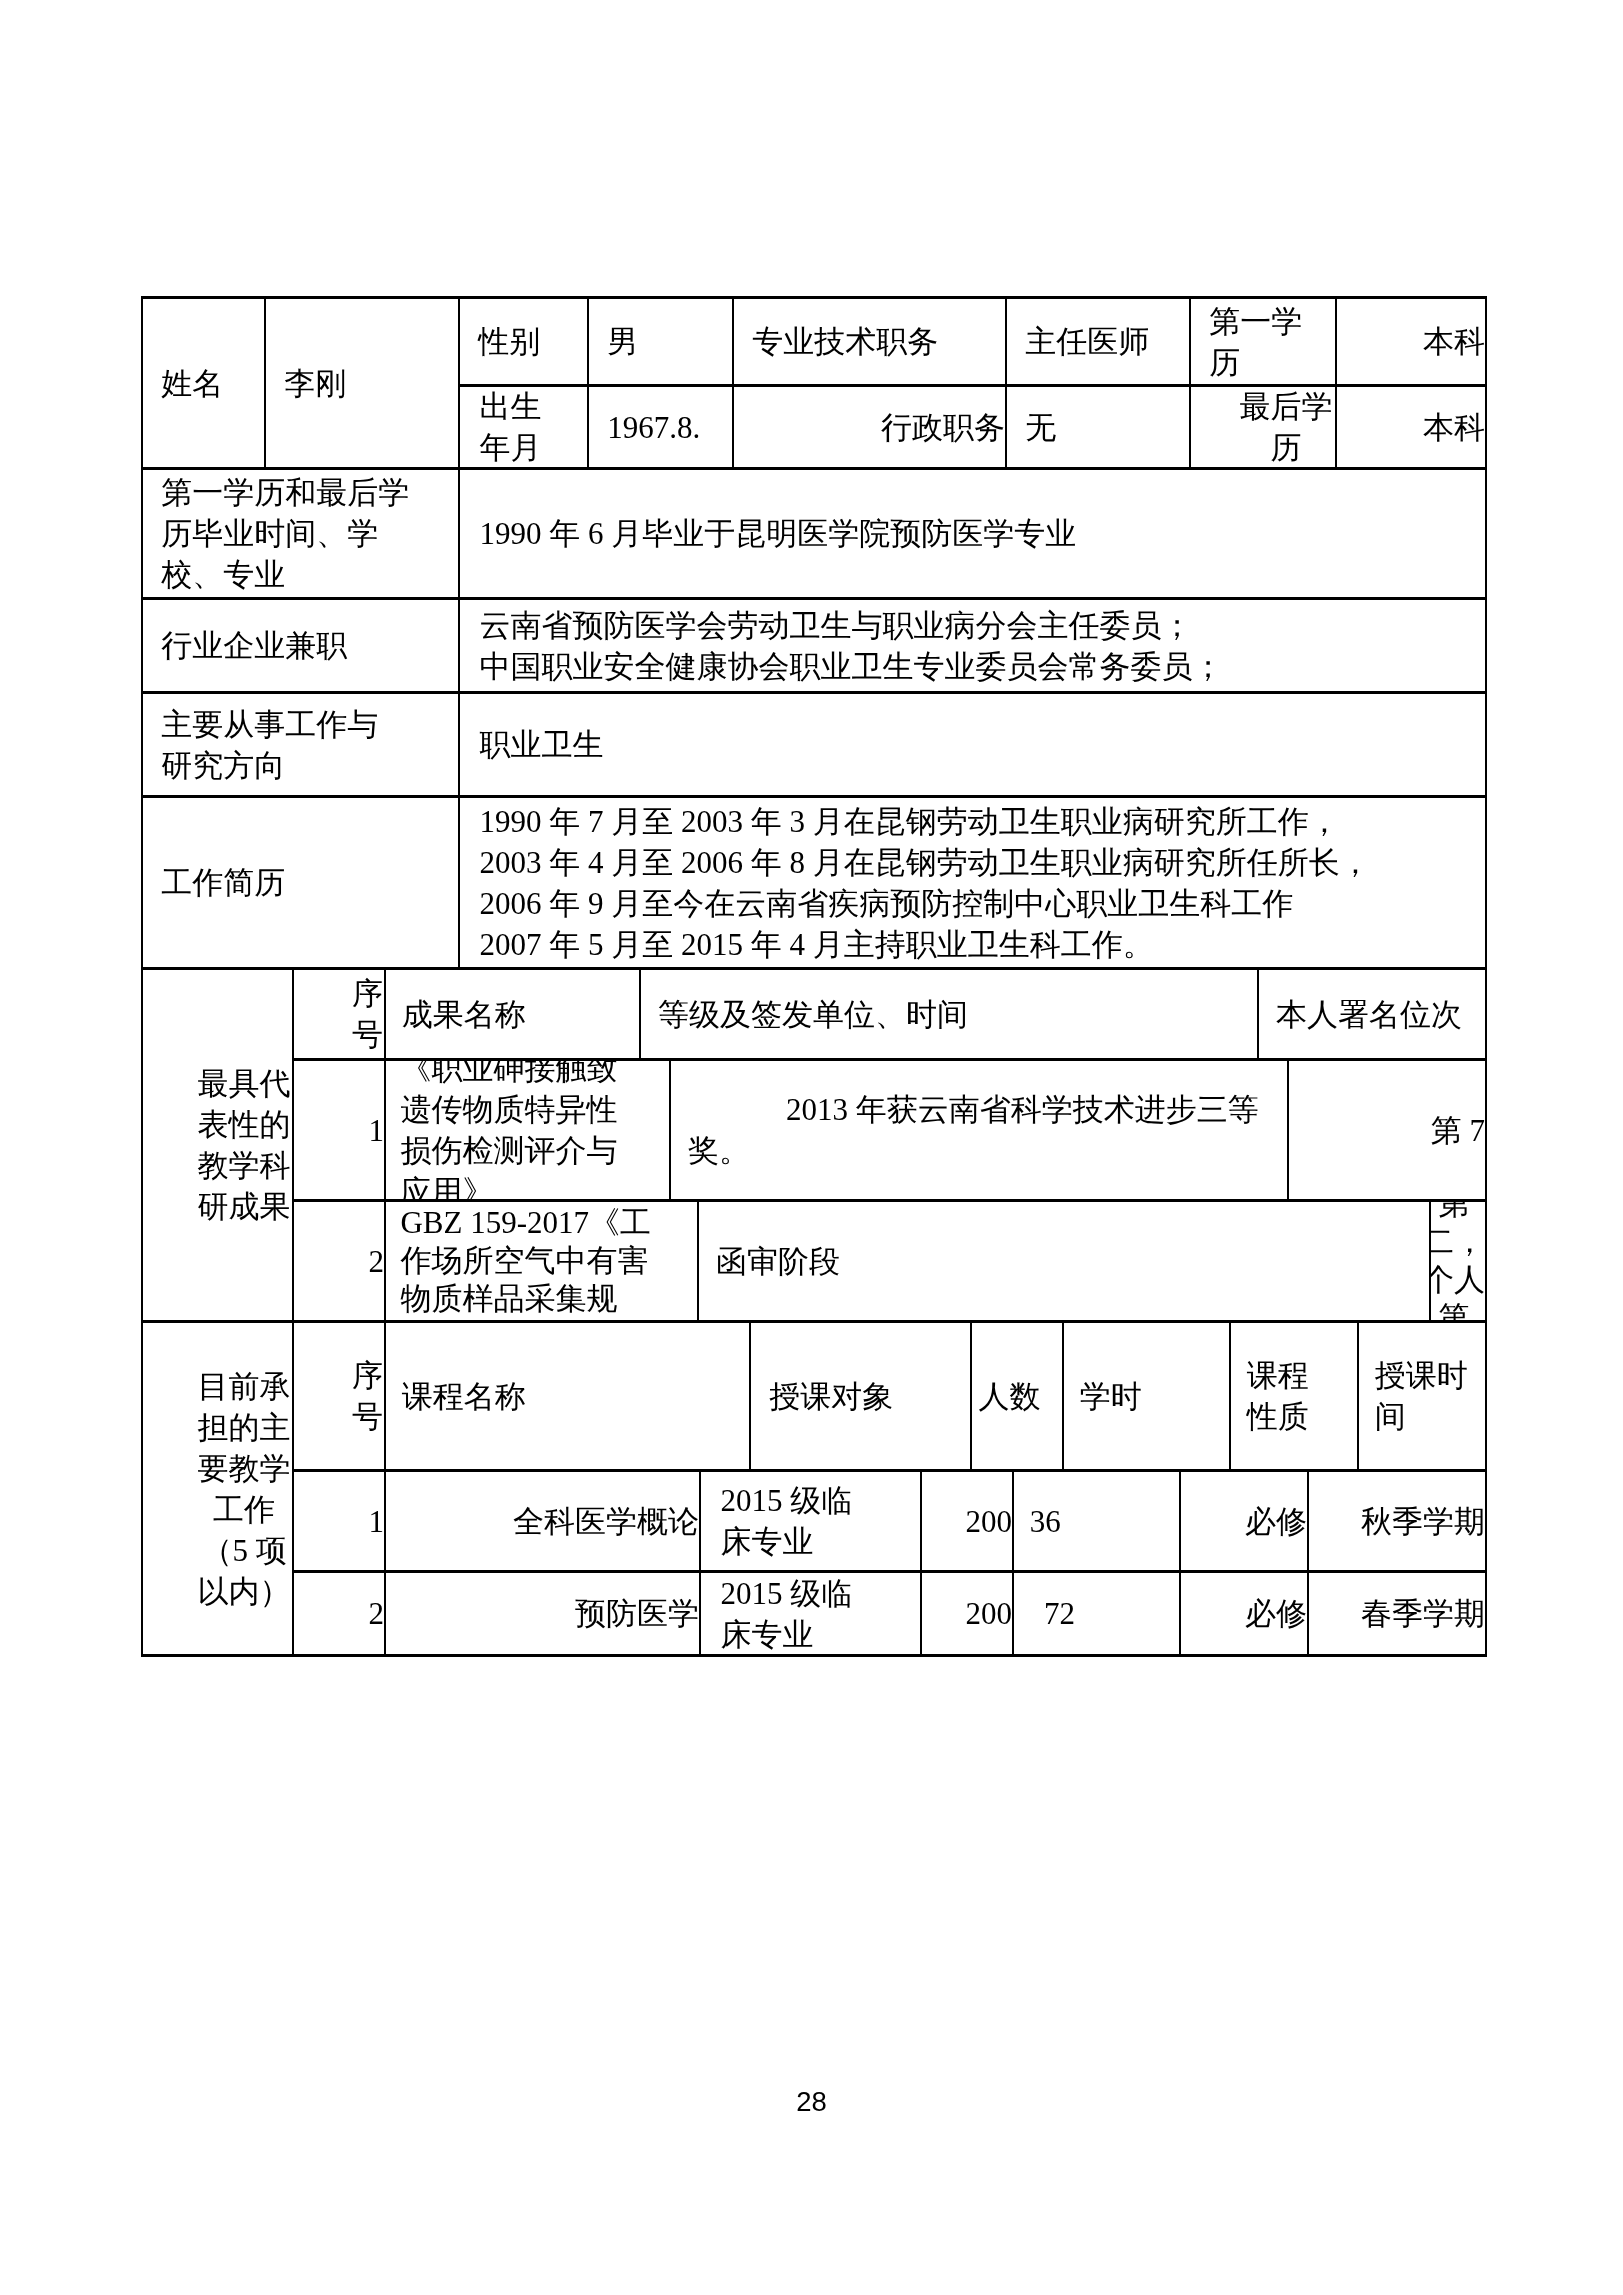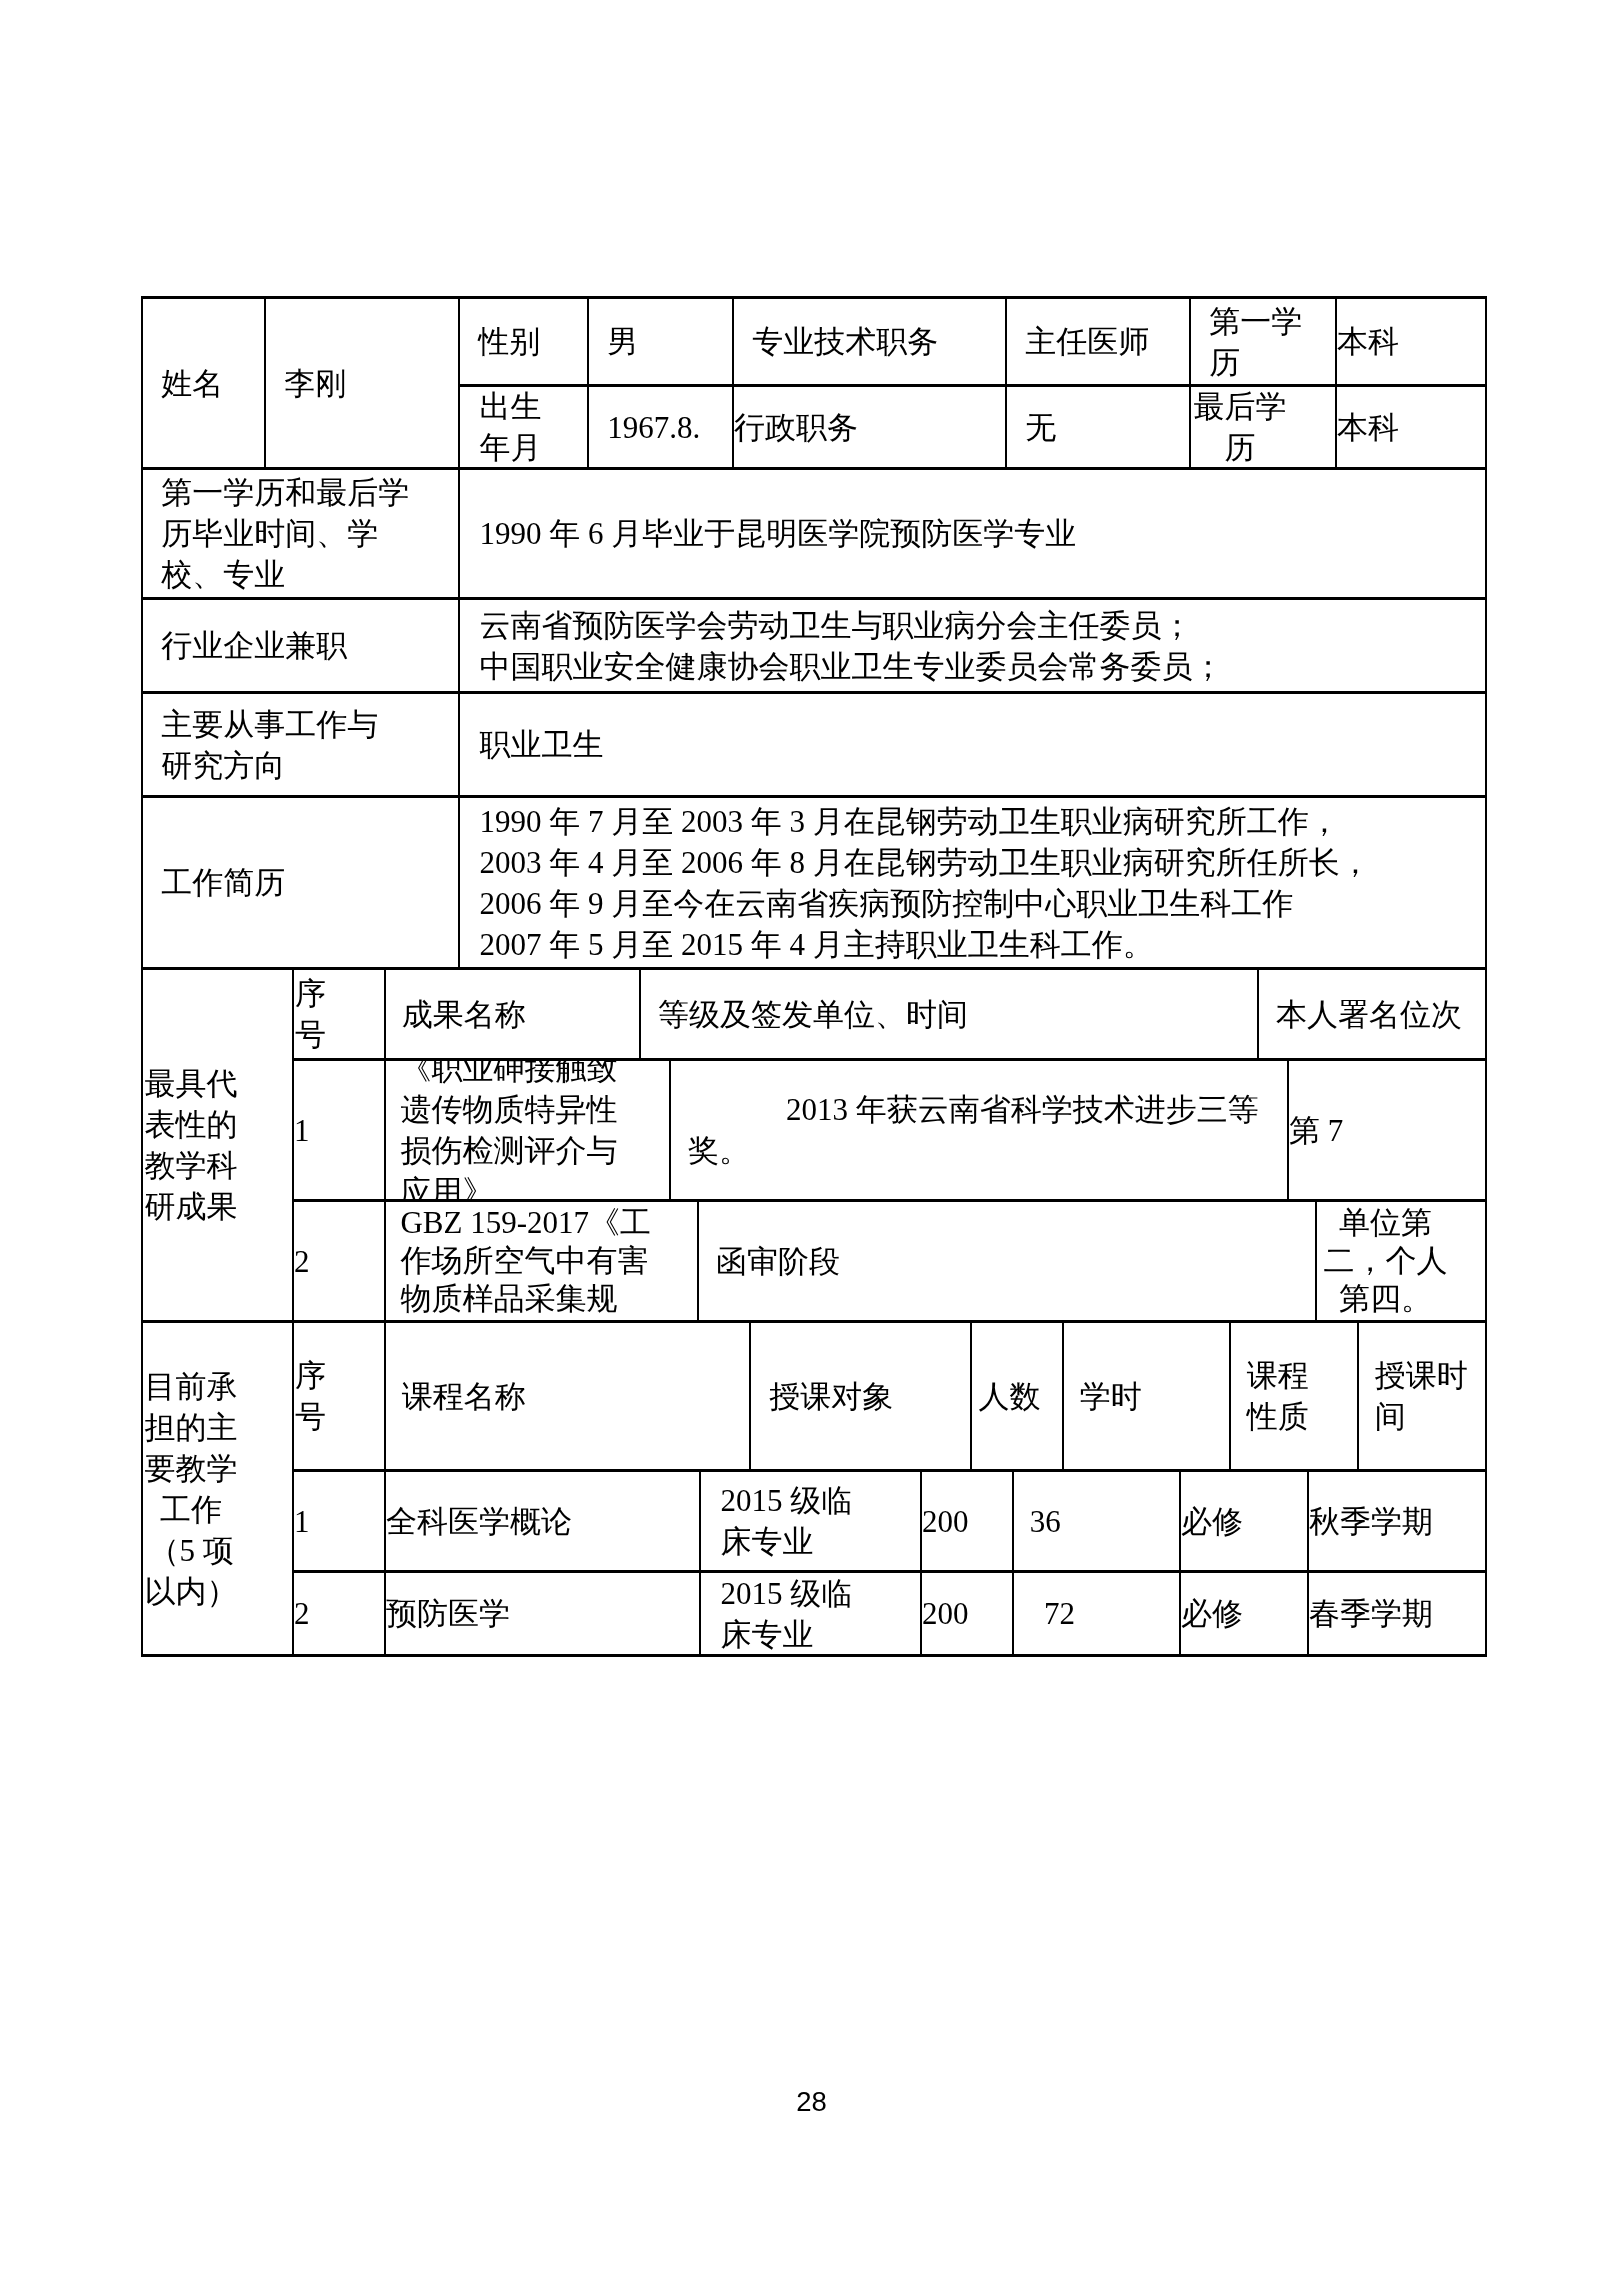--- a/index.html
+++ b/index.html
@@ -27,21 +27,21 @@
   .subrow.nb{border-bottom:none;}
   .c{
     border-right:2px solid #000;
     box-sizing:border-box;
     display:flex;align-items:center;
     padding-left:18.3px;
     font-size:31px;line-height:41px;
     overflow:hidden;min-width:0;
   }
   .c.last{border-right:none;}
-  .c.ctr{justify-content:flex-start;padding-left:0;text-align:center;}
+  .c.ctr{justify-content:flex-end;padding-left:0;text-align:center;}
   .c.lines{flex-direction:column;justify-content:center;align-items:flex-start;padding-left:19.6px;}
   .c .t{display:block;}
   .lh58{line-height:38px;}
   .ind .t{text-indent:98px;}
   .pagenum{
     position:absolute;left:0;top:2086px;width:1623px;
     text-align:center;
     font-family:"Liberation Sans","DejaVu Sans",sans-serif;
     font-size:27.5px;
   }
@@ -176,21 +176,21 @@
             <span class="t" style="max-width:137px">第 7</span>
           </div>
         </div>
         <div class="subrow nb" style="flex:1">
           <div class="c ctr" style="width:92px">
             <span class="t">2</span>
           </div>
           <div class="c lh58" style="width:313px;padding-left:14.4px;padding-right:30px">
             <span class="t">GBZ 159-2017《工作场所空气中有害物质样品采集规</span>
           </div>
-          <div class="c" style="width:618px;padding-left:17px;padding-right:17px">
+          <div class="c" style="width:732px;padding-left:17px;padding-right:17px">
             <span class="t">函审阶段</span>
           </div>
           <div class="c ctr last lh58" style="flex:1">
             <span class="t" style="max-width:137px">单位第二，个人第四。</span>
           </div>
         </div>
       </div>
     </div>
 
     <div class="row nb" style="flex:1">

